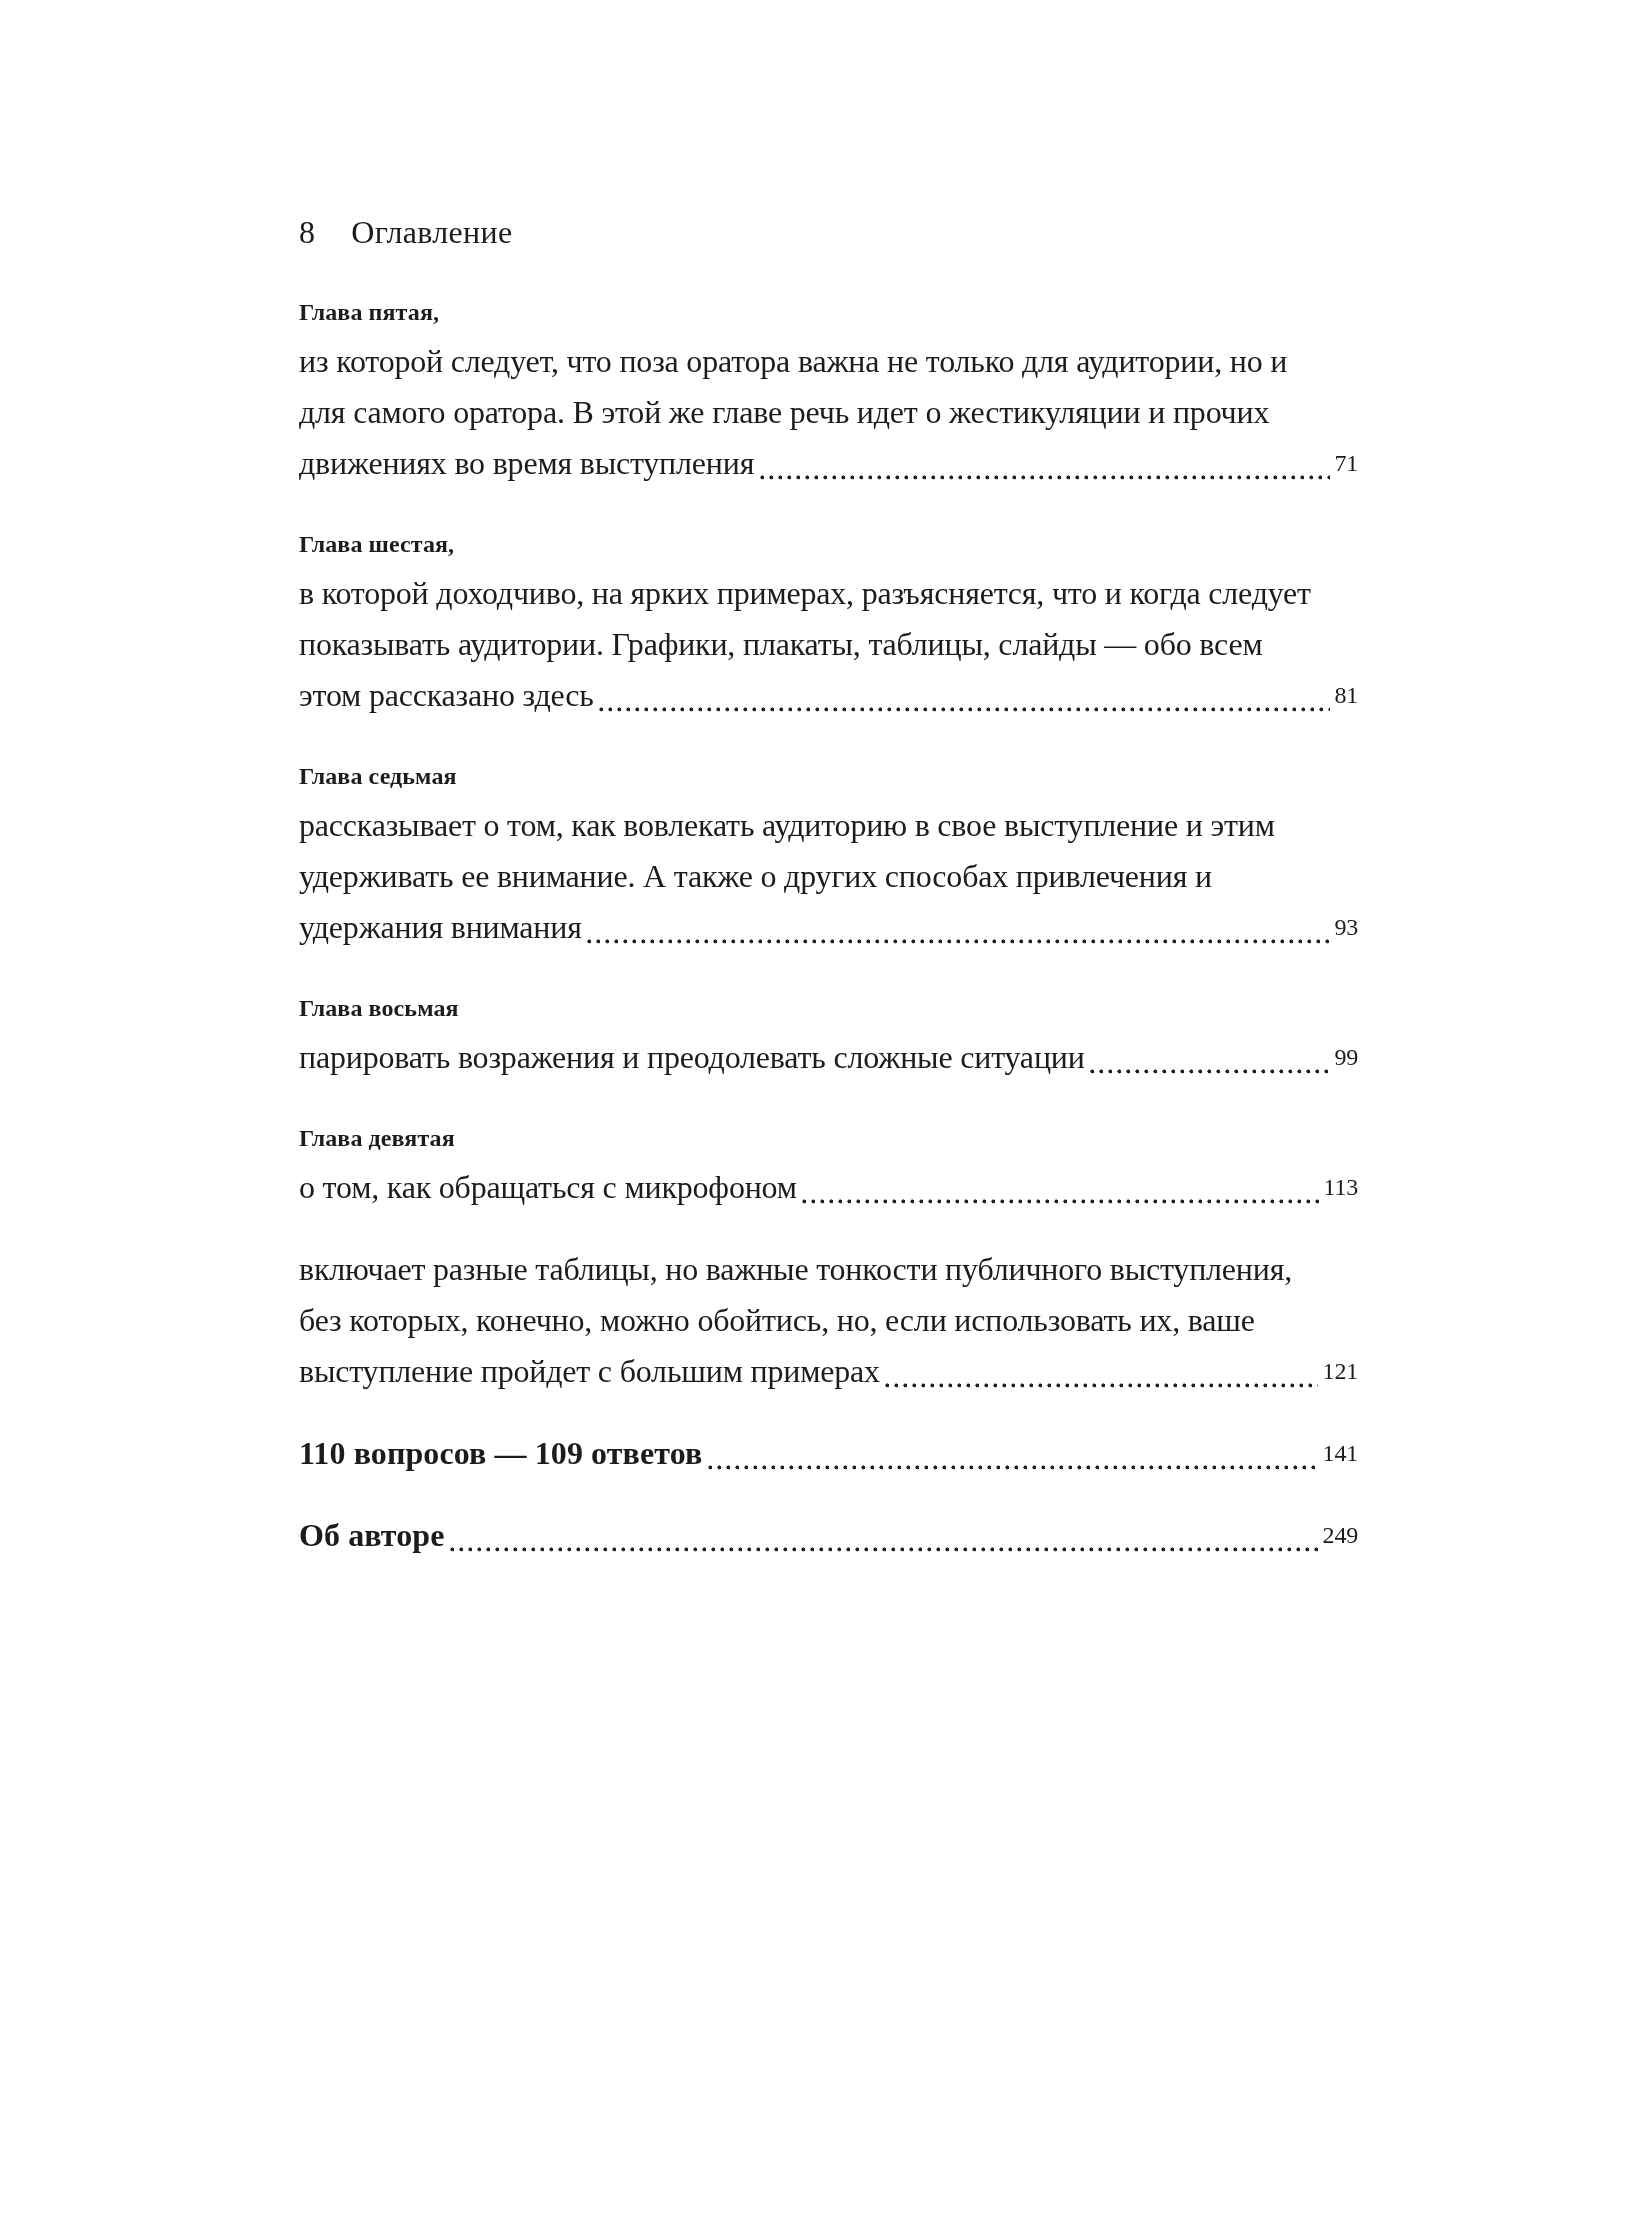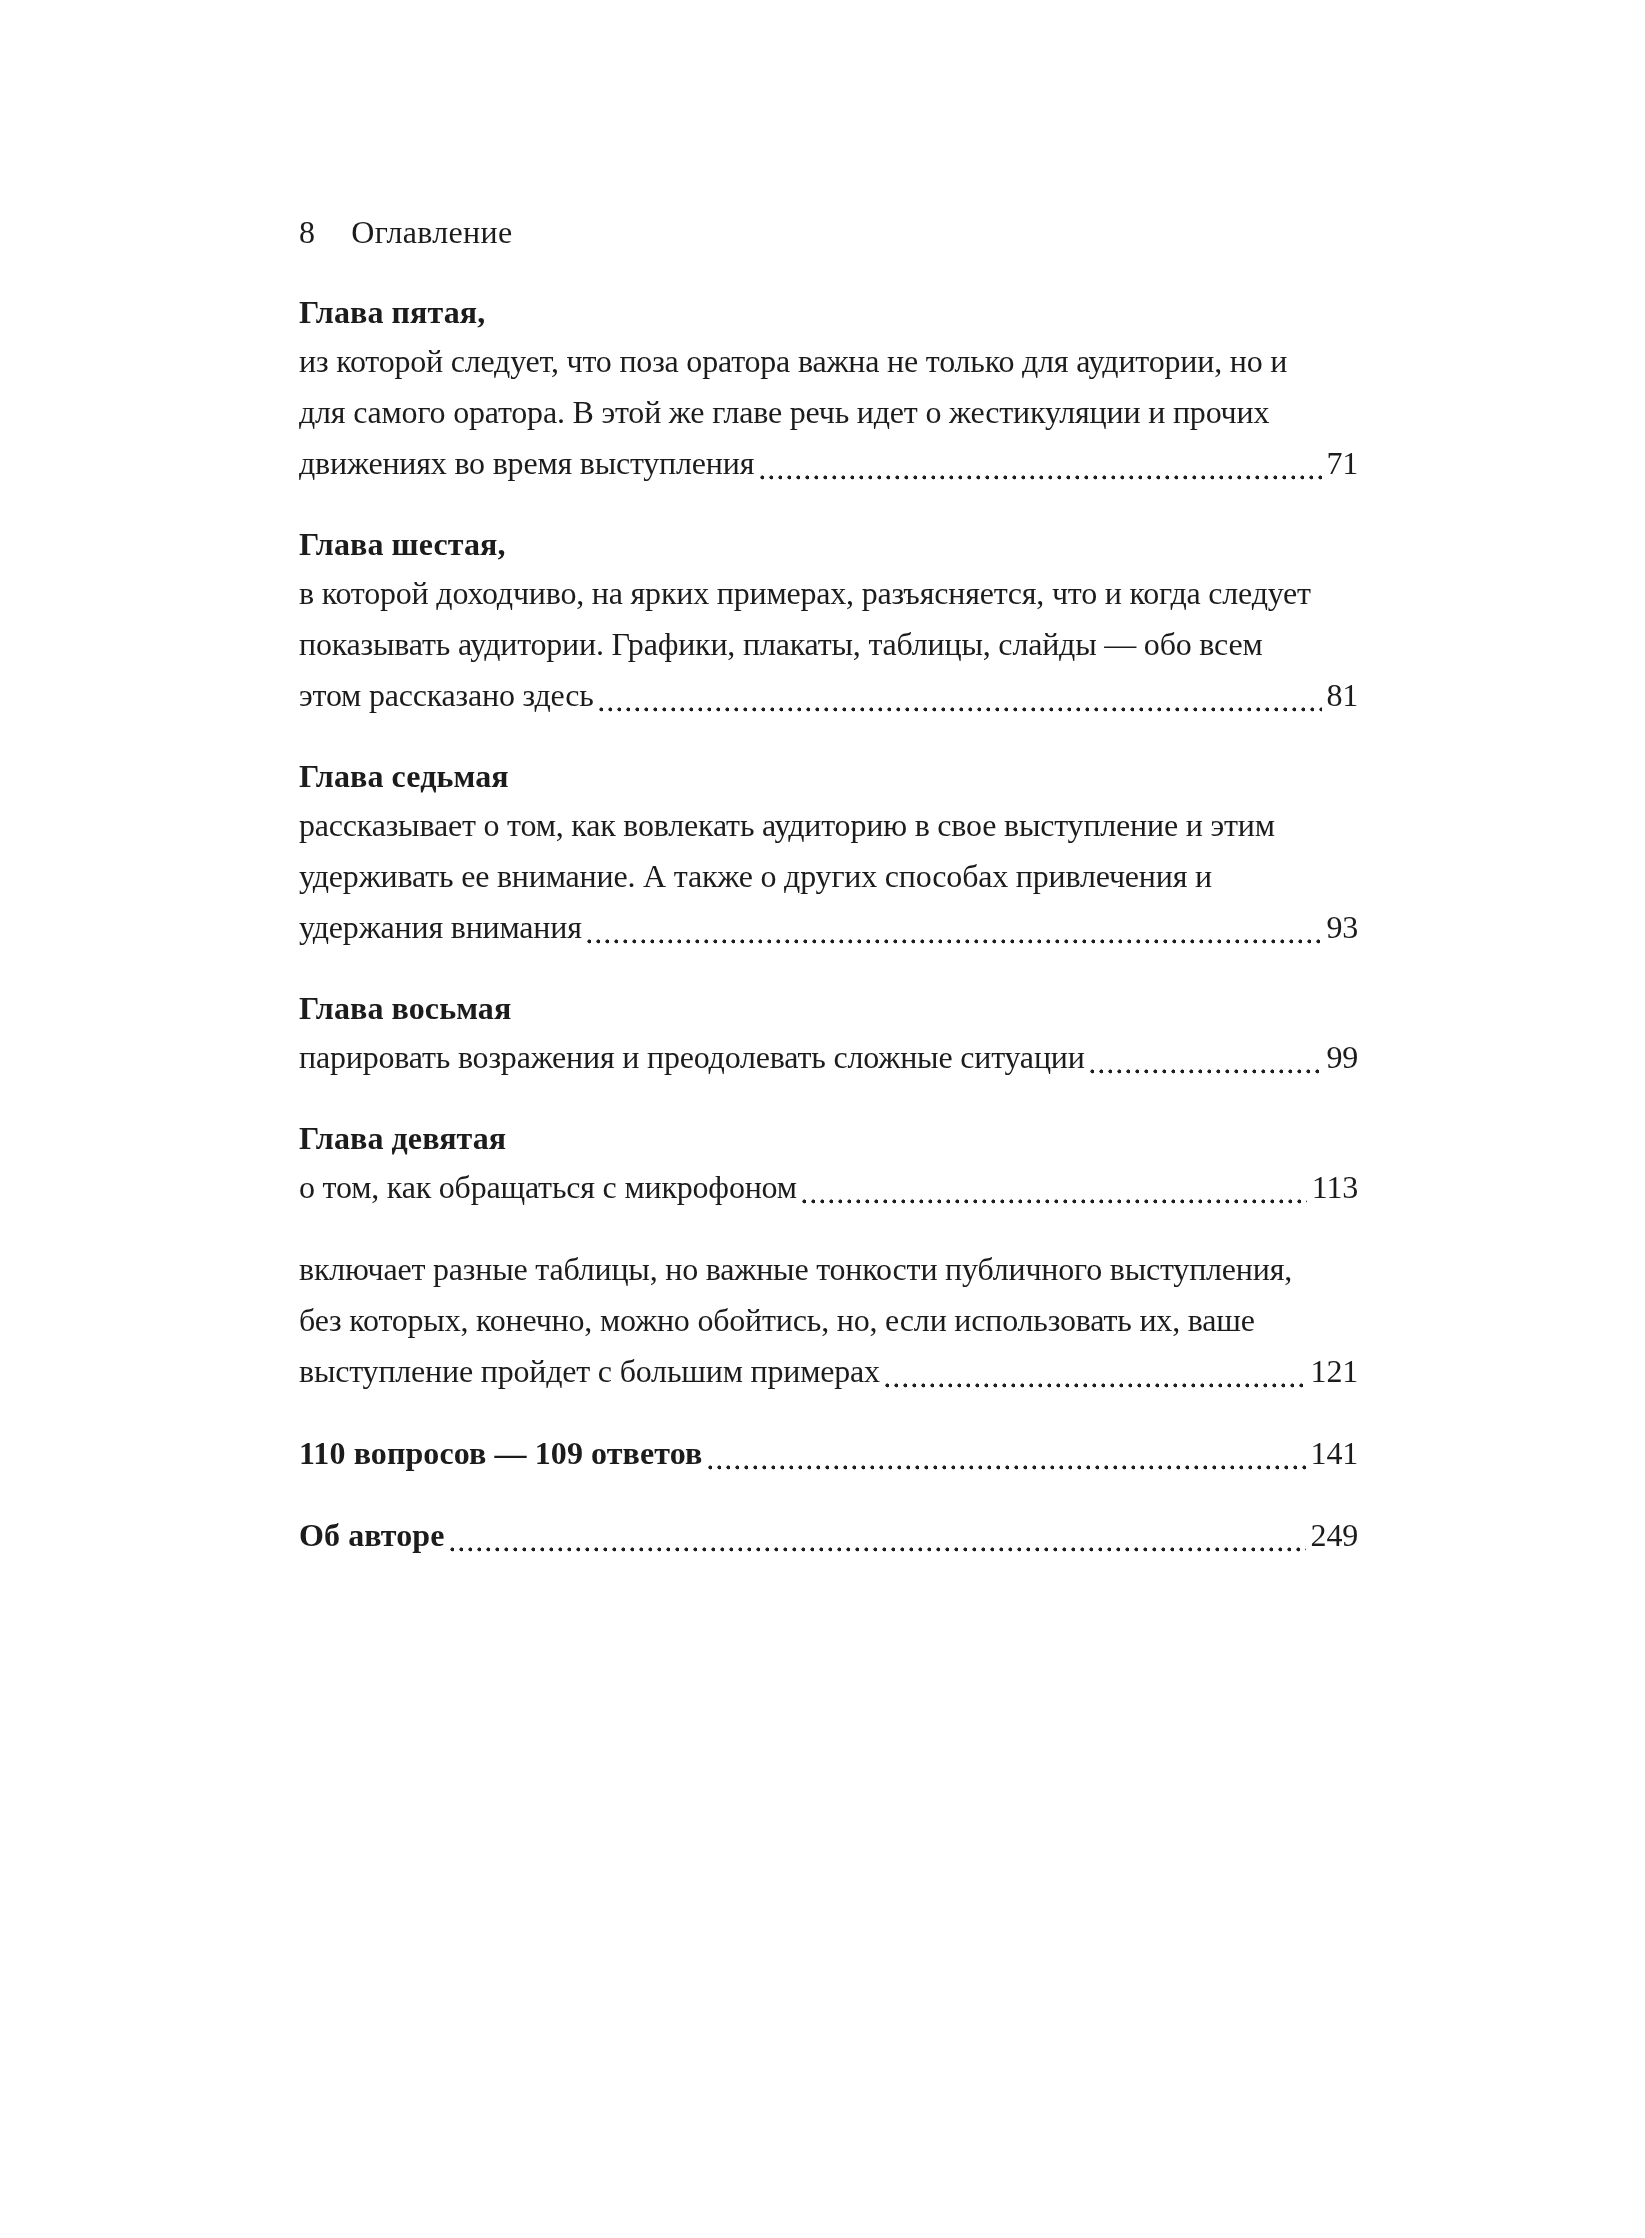--- a/index.html
+++ b/index.html
@@ -29,21 +29,21 @@
     font-size: 32px;
     line-height: 51px;
     margin-bottom: 30px;
     letter-spacing: 0.3px;
   }
   .entry {
     margin-bottom: 31px;
   }
   .entry-title {
     font-weight: bold;
-    font-size: 32px;
+    font-size: 24px;
     line-height: 48px;
     letter-spacing: 0.1px;
   }
   .entry-line {
     font-size: 32px;
     line-height: 51px;
     letter-spacing: -0.2px;
     white-space: nowrap;
   }
   .entry-line.last {
@@ -62,21 +62,21 @@
     align-self: flex-end;
     height: 4.5px;
     margin: 0 4.5px 9.5px 5.6px;
     background-image: radial-gradient(circle at 2.2px 2.2px, #1e1e1e 1.6px, rgba(0,0,0,0) 2px);
     background-size: 9px 4.5px;
     background-repeat: repeat-x;
     background-position: left bottom;
   }
   .pagenum {
     flex: 0 0 auto;
-    font-size: 32px;
+    font-size: 24px;
     line-height: 51px;
   }
 </style>
 </head>
 <body>
 
 <div class="page">
   <div class="content">
 
     <div class="running-head">

